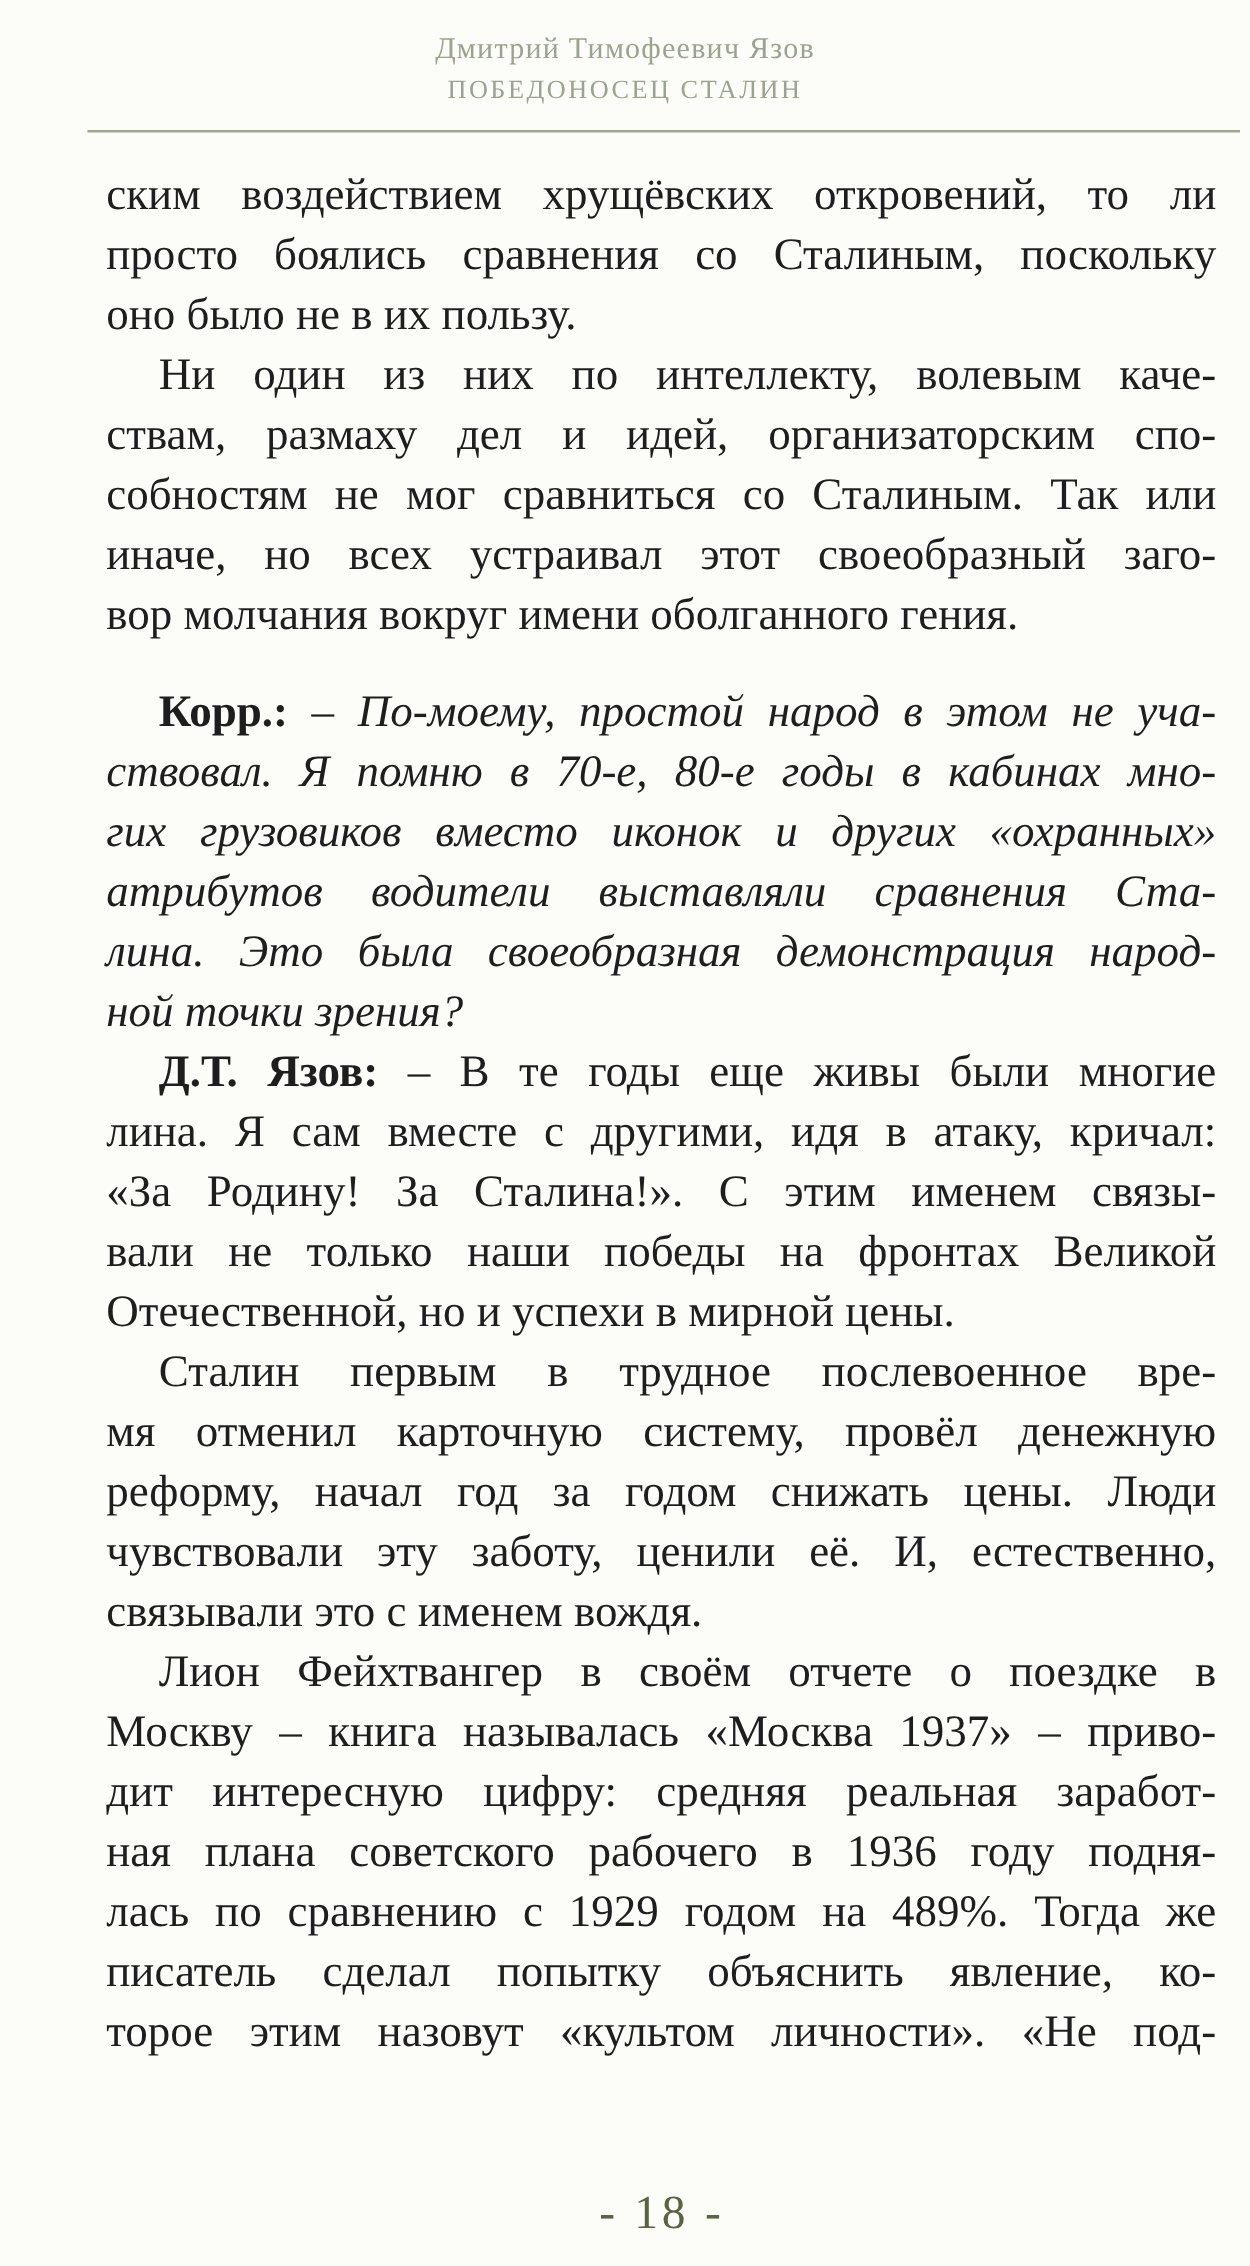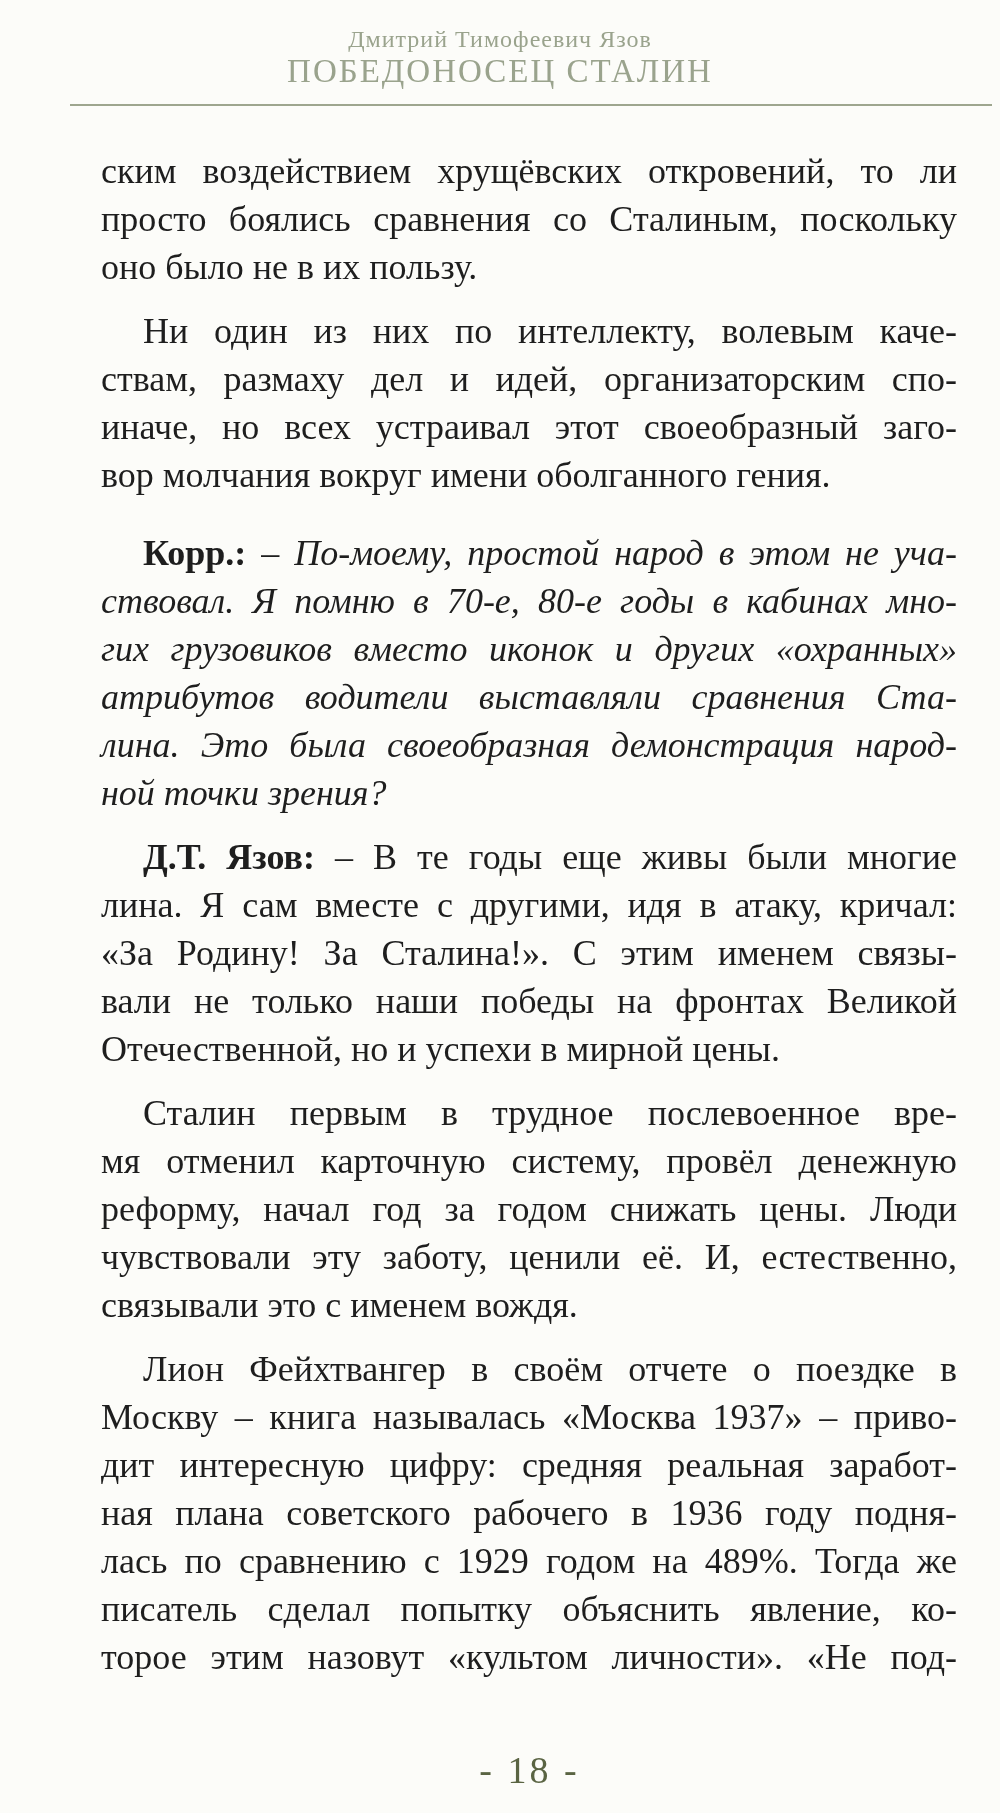--- a/index.html
+++ b/index.html
@@ -24,21 +24,21 @@
     width: 100%;
     text-align: center;
     color: var(--header-color, #9aa38d);
   }
   .running-header .author {
     font-size: 24px;
     line-height: 30px;
     letter-spacing: 1px;
   }
   .running-header .title {
-    font-size: 33px;
+    font-size: 21px;
     line-height: 34px;
     letter-spacing: 2px;
     font-variant: normal;
   }
   .header-rule {
     position: absolute;
     top: 104px;
     left: 70px;
     right: 8px;
     height: 2px;
@@ -47,21 +47,21 @@
   }
   
   .text-block {
     position: absolute;
     top: 131px;
     left: 85px;
     right: 27px;
     color: var(--body-color, #1e1e1e);
     font-size: 36px;
   }
-  .para { margin: 16px; }
+  .para { margin: 0; }
   .para.gap { margin-top: 30px; }
   .line {
     line-height: 48px;
     text-align: justify;
     text-align-last: justify;
     white-space: normal;
   }
   .line.end {
     text-align-last: left;
   }
@@ -96,20 +96,21 @@
 
   <main class="text-block" id="text-block">
       <div class="para">
         <div class="line"><span class="">ским воздействием хрущёвских откровений, то ли</span></div>
         <div class="line"><span class="">просто боялись сравнения со Сталиным, поскольку</span></div>
         <div class="line end"><span class="">оно было не в их пользу.</span></div>
       </div>
       <div class="para indent">
         <div class="line"><span class="">Ни один из них по интеллекту, волевым каче-</span></div>
         <div class="line"><span class="">ствам, размаху дел и идей, организаторским спо-</span></div>
+        <div class="line"><span class="">собностям не мог сравниться со Сталиным. Так или</span></div>
         <div class="line"><span class="">иначе, но всех устраивал этот своеобразный заго-</span></div>
         <div class="line end"><span class="">вор молчания вокруг имени оболганного гения.</span></div>
       </div>
       <div class="para indent gap">
         <div class="line"><span class="seg-b ">Корр.:</span><span class="seg-i"> – По-моему, простой народ в этом не уча-</span></div>
         <div class="line"><span class="seg-i">ствовал. Я помню в 70-е, 80-е годы в кабинах мно-</span></div>
         <div class="line"><span class="seg-i">гих грузовиков вместо иконок и других «охранных»</span></div>
         <div class="line"><span class="seg-i">атрибутов водители выставляли сравнения Ста-</span></div>
         <div class="line"><span class="seg-i">лина. Это была своеобразная демонстрация народ-</span></div>
         <div class="line end"><span class="seg-i">ной точки зрения?</span></div>

